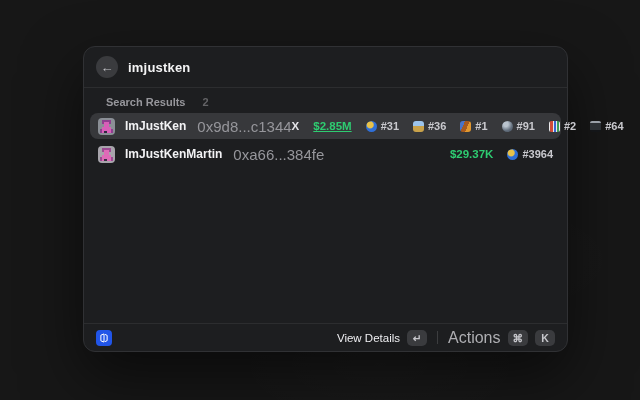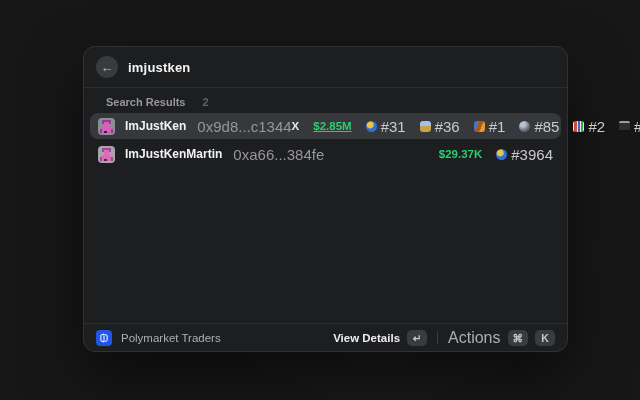--- a/index.html
+++ b/index.html
@@ -32,39 +32,39 @@
   .row{display:flex;align-items:center;height:26px;padding:0 8px;border-radius:8px;margin-bottom:2px;cursor:pointer;}
   .row.selected{background:#37383b;}
   .avatar{width:17px;height:17px;border-radius:4px;overflow:hidden;flex:0 0 auto;display:block;}
   .avatar svg{display:block;}
   .rname{margin-left:10px;color:#f2f2f4;font-size:12px;font-weight:700;white-space:nowrap;}
   .raddr{margin-left:11px;color:#96969b;font-size:15px;white-space:nowrap;}
   .rright{margin-left:auto;display:flex;align-items:center;gap:14px;}
   .xicon{color:#e4e4e8;font-size:11.5px;font-weight:800;}
   .rval{font-size:11.5px;font-weight:700;}
   .badge{display:flex;align-items:center;gap:4px;}
-  .rank{color:#c9c9ce;font-size:15px;font-weight:400;}
+  .rank{color:#c9c9ce;font-size:11px;font-weight:700;}
 
   .bicon{width:11px;height:11px;display:inline-block;flex:0 0 auto;}
   .icon-globe{border-radius:50%;background:radial-gradient(circle at 38% 35%,#e8c24a 0 30%,#2f6fd8 42% 100%);}
   .icon-box{border-radius:3px;background:linear-gradient(180deg,#9cc4ec 0 48%,#c9a24a 48% 100%);}
   .icon-torch{border-radius:3px;background:linear-gradient(115deg,#4a74c8 0 32%,#a85a1e 32% 62%,#e2982f 62% 100%);}
   .icon-sphere{border-radius:50%;background:radial-gradient(circle at 35% 30%,#b9c3cd 0 22%,#64707e 60%,#3d4document653 100%);}
   .icon-sphere{border-radius:50%;background:radial-gradient(circle at 35% 30%,#b9c3cd 0 22%,#64707e 60%,#3d4653 100%);}
   .icon-chart{border-radius:2.5px;background:linear-gradient(90deg,#e9e9ec 0 12%,#d14b38 12% 32%,#e9e9ec 32% 42%,#3a64cf 42% 62%,#e9e9ec 62% 72%,#3d9e57 72% 92%,#e9e9ec 92% 100%);}
   .icon-laptop{border-radius:2px;background:linear-gradient(180deg,#9aa0a8 0 22%,#2c3034 22% 82%,#131518 82% 100%);}
 
   
   .spacerfill{flex:1 1 auto;}
   .footer{display:flex;align-items:center;height:27px;padding:0 12px;flex:0 0 auto;
           border-top:1px solid rgba(255,255,255,0.07);}
   .applogo{width:16px;height:16px;border-radius:4px;background:#2155e8;display:flex;align-items:center;justify-content:center;flex:0 0 auto;}
   .appname{margin-left:9px;color:#aeaeb2;font-size:11.5px;}
   .fright{margin-left:auto;display:flex;align-items:center;}
-  .factionmain{color:#ededf0;font-size:11.5px;font-weight:700;}
+  .factionmain{color:#ededf0;font-size:11.5px;font-weight:400;}
   .key{margin-left:7px;background:#3a3b3e;color:#c7c7cc;font-size:10.5px;font-weight:600;
        border-radius:5px;padding:2px 5px;min-width:10px;text-align:center;line-height:12px;}
   .vdiv{width:1px;height:13px;background:rgba(255,255,255,0.14);margin:0 10px;}
   .faction{color:#aeaeb2;font-size:16px;}
 </style>
 </head>
 <body>
 
 <div class="stage">
   <div class="blob blob1"></div>
@@ -110,21 +110,21 @@
             <span class="badge">
               <span class="bicon icon-box"></span>
               <span class="rank">#36</span>
             </span>
             <span class="badge">
               <span class="bicon icon-torch"></span>
               <span class="rank">#1</span>
             </span>
             <span class="badge">
               <span class="bicon icon-sphere"></span>
-              <span class="rank">#85</span>
+              <span class="rank">#91</span>
             </span>
             <span class="badge">
               <span class="bicon icon-chart"></span>
               <span class="rank">#2</span>
             </span>
             <span class="badge">
               <span class="bicon icon-laptop"></span>
               <span class="rank">#64</span>
             </span>
           </div>
@@ -154,21 +154,20 @@
       </div>
 
     <div class="spacerfill"></div>
 
     <div class="footer">
       <span class="applogo">
         <svg width="10" height="10" viewBox="0 0 16 16">
           <path d="M3 3.5 L8 1.5 L8 14.5 L3 12.5 Z M9.5 2.2 L13 3.8 L13 12.2 L9.5 13.8" fill="none" stroke="#ffffff" stroke-width="1.6" stroke-linejoin="round"></path>
         </svg>
       </span>
-      <span class="appname">Polymarket Traders</span>
       <div class="fright">
         <span class="factionmain">View Details</span>
         <span class="key">↵</span>
         <span class="vdiv"></span>
         <span class="faction">Actions</span>
         <span id="seckeys" style="display:flex;align-items:center;">
             <span class="key">⌘</span>
             <span class="key">K</span>
           </span>
       </div>

